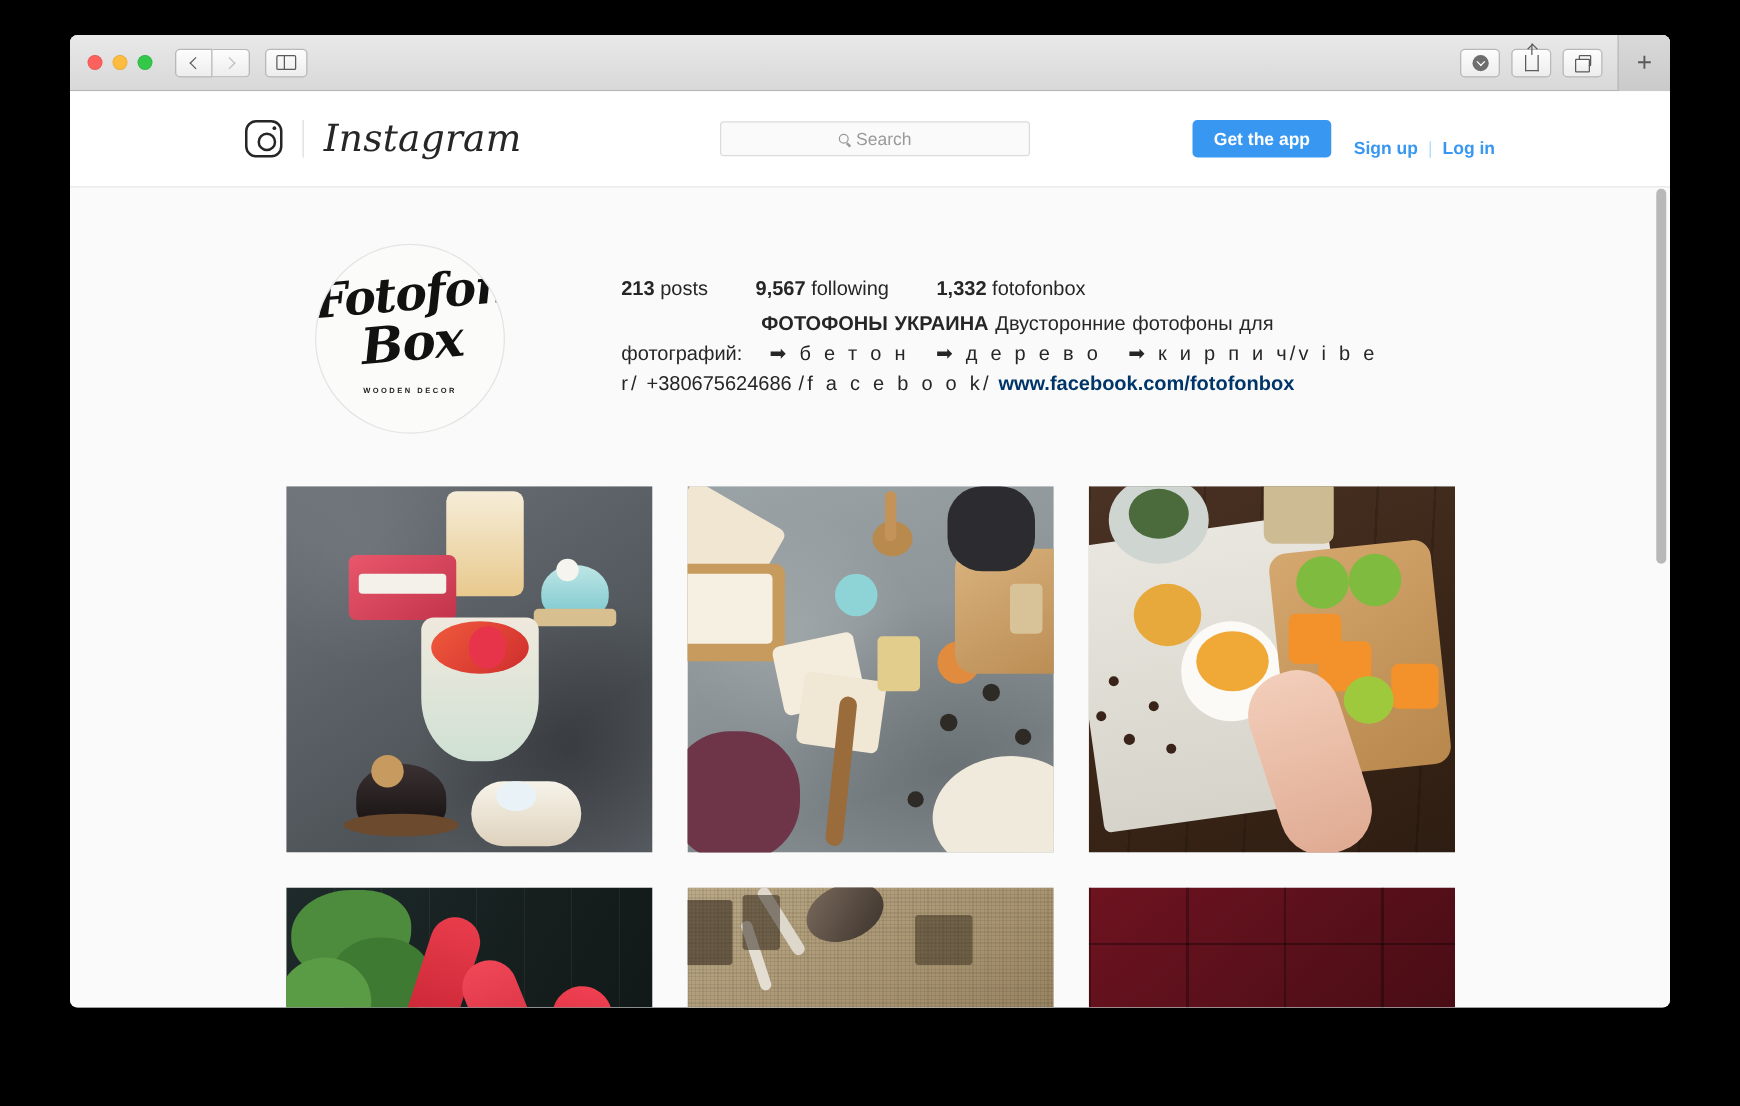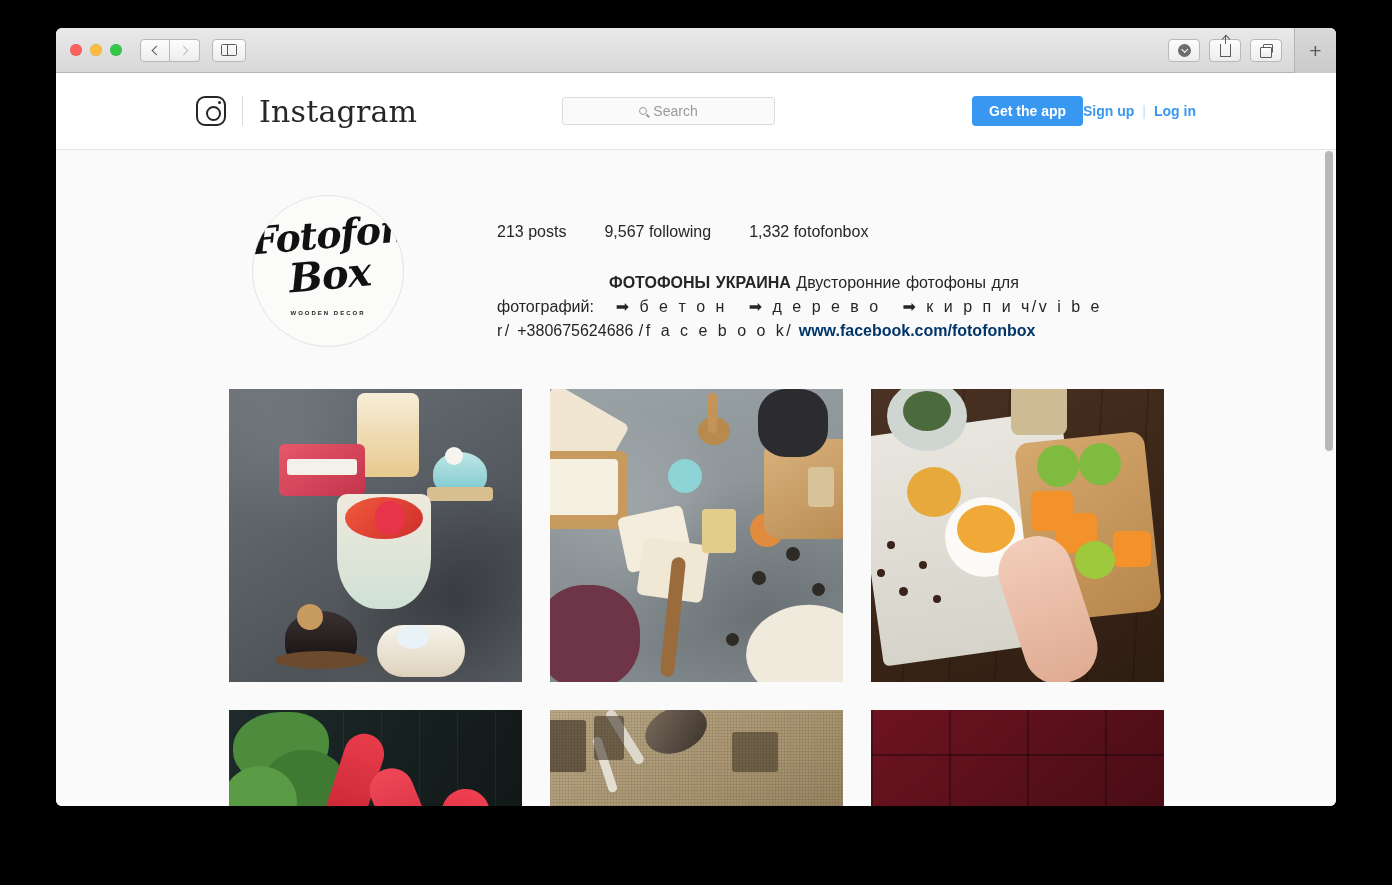--- a/index.html
+++ b/index.html
@@ -143,38 +143,39 @@
     width: 11px; height: 11px; margin:-5.5px 0 0 -5.5px;
     border: 2.2px solid #262626; border-radius: 50%;
   }
   .cam-ico:before {
     content:""; position:absolute; right:3.5px; top:3px;
     width:3px;height:3px;border-radius:50%;background:#262626;
   }
   .logo-div { width:1px; height: 30px; background: #dbdbdb; }
   .ig-wordmark {
     font-family: "DejaVu Serif", serif;
+    font-style: italic;
     font-size: 30px;
     color: #262626;
     letter-spacing: .2px;
   }
   .search-box {
-    position: absolute; left: 366px;
-    width: 213px; height: 28px;
+    position: absolute; left: 380px;
+    width: 248px; height: 28px;
     background: #fafafa;
     border: 1px solid #dbdbdb; border-radius: 3px;
     display: flex; align-items: center; justify-content: center;
     gap: 6px;
   }
   .search-ico { width:8px;height:8px;border:1.5px solid #9a9a9a;border-radius:50%;position:relative; }
   .search-ico:after{content:"";position:absolute;right:-3.5px;bottom:-2.5px;width:4px;height:1.5px;
     background:#9a9a9a;transform:rotate(45deg);}
   .search-ph { font-size: 14px; color: #9a9a9a; }
 
-  .nav-right { position: absolute; right: 0; display: flex; align-items: center; }
+  .nav-right { position: absolute; right: 0; display: flex; align-items: flex-end; gap: 18px; }
   .btn-app {
     background: #3897f0; color: #fff;
     font-size: 14px; font-weight: bold;
     padding: 7px 17px; border-radius: 4px; border: none;
   }
   .nav-links { font-size: 14px; font-weight: bold; color: #3897f0; display:flex; align-items:center; gap:8px; }
   .nav-links .sep { color: #b2dffc; font-weight: normal; }
 
   
   .profile-wrap { width: 1000px; margin: 0 auto; }
@@ -207,23 +208,23 @@
   .profile-meta { margin-left: 93px; padding-top: 6px; width: 620px; }
   .uname-row { display: flex; align-items: center; gap: 20px; }
   .uname { font-size: 29px; font-weight: 300; color: #262626; letter-spacing: .2px; }
   .follow-btn {
     font-size: 14px; font-weight: bold; color: #3897f0;
     background: transparent;
     border: 1px solid #3897f0; border-radius: 4px;
     padding: 6px 16px;
   }
   .stats { margin-top: 22px; display: flex; gap: 38px; font-size: 16px; color: #262626; }
-  .stats b { font-weight: normal; }
+  .stats b { font-weight: bold; }
   .bio {
-    margin-top: 30px;
+    margin-top: 7px;
     font-size: 16px; line-height: 1.5;
     color: #262626; word-spacing: 1px;
   }
   .bio .hdr { font-weight: bold; margin-left: 112px; }
   .bio .sp { letter-spacing: 2.5px; }
   .bio a { color: #003569; text-decoration: none; font-weight: bold; }
 
   
   .grid {
     width: 1000px; margin: 0 auto;

